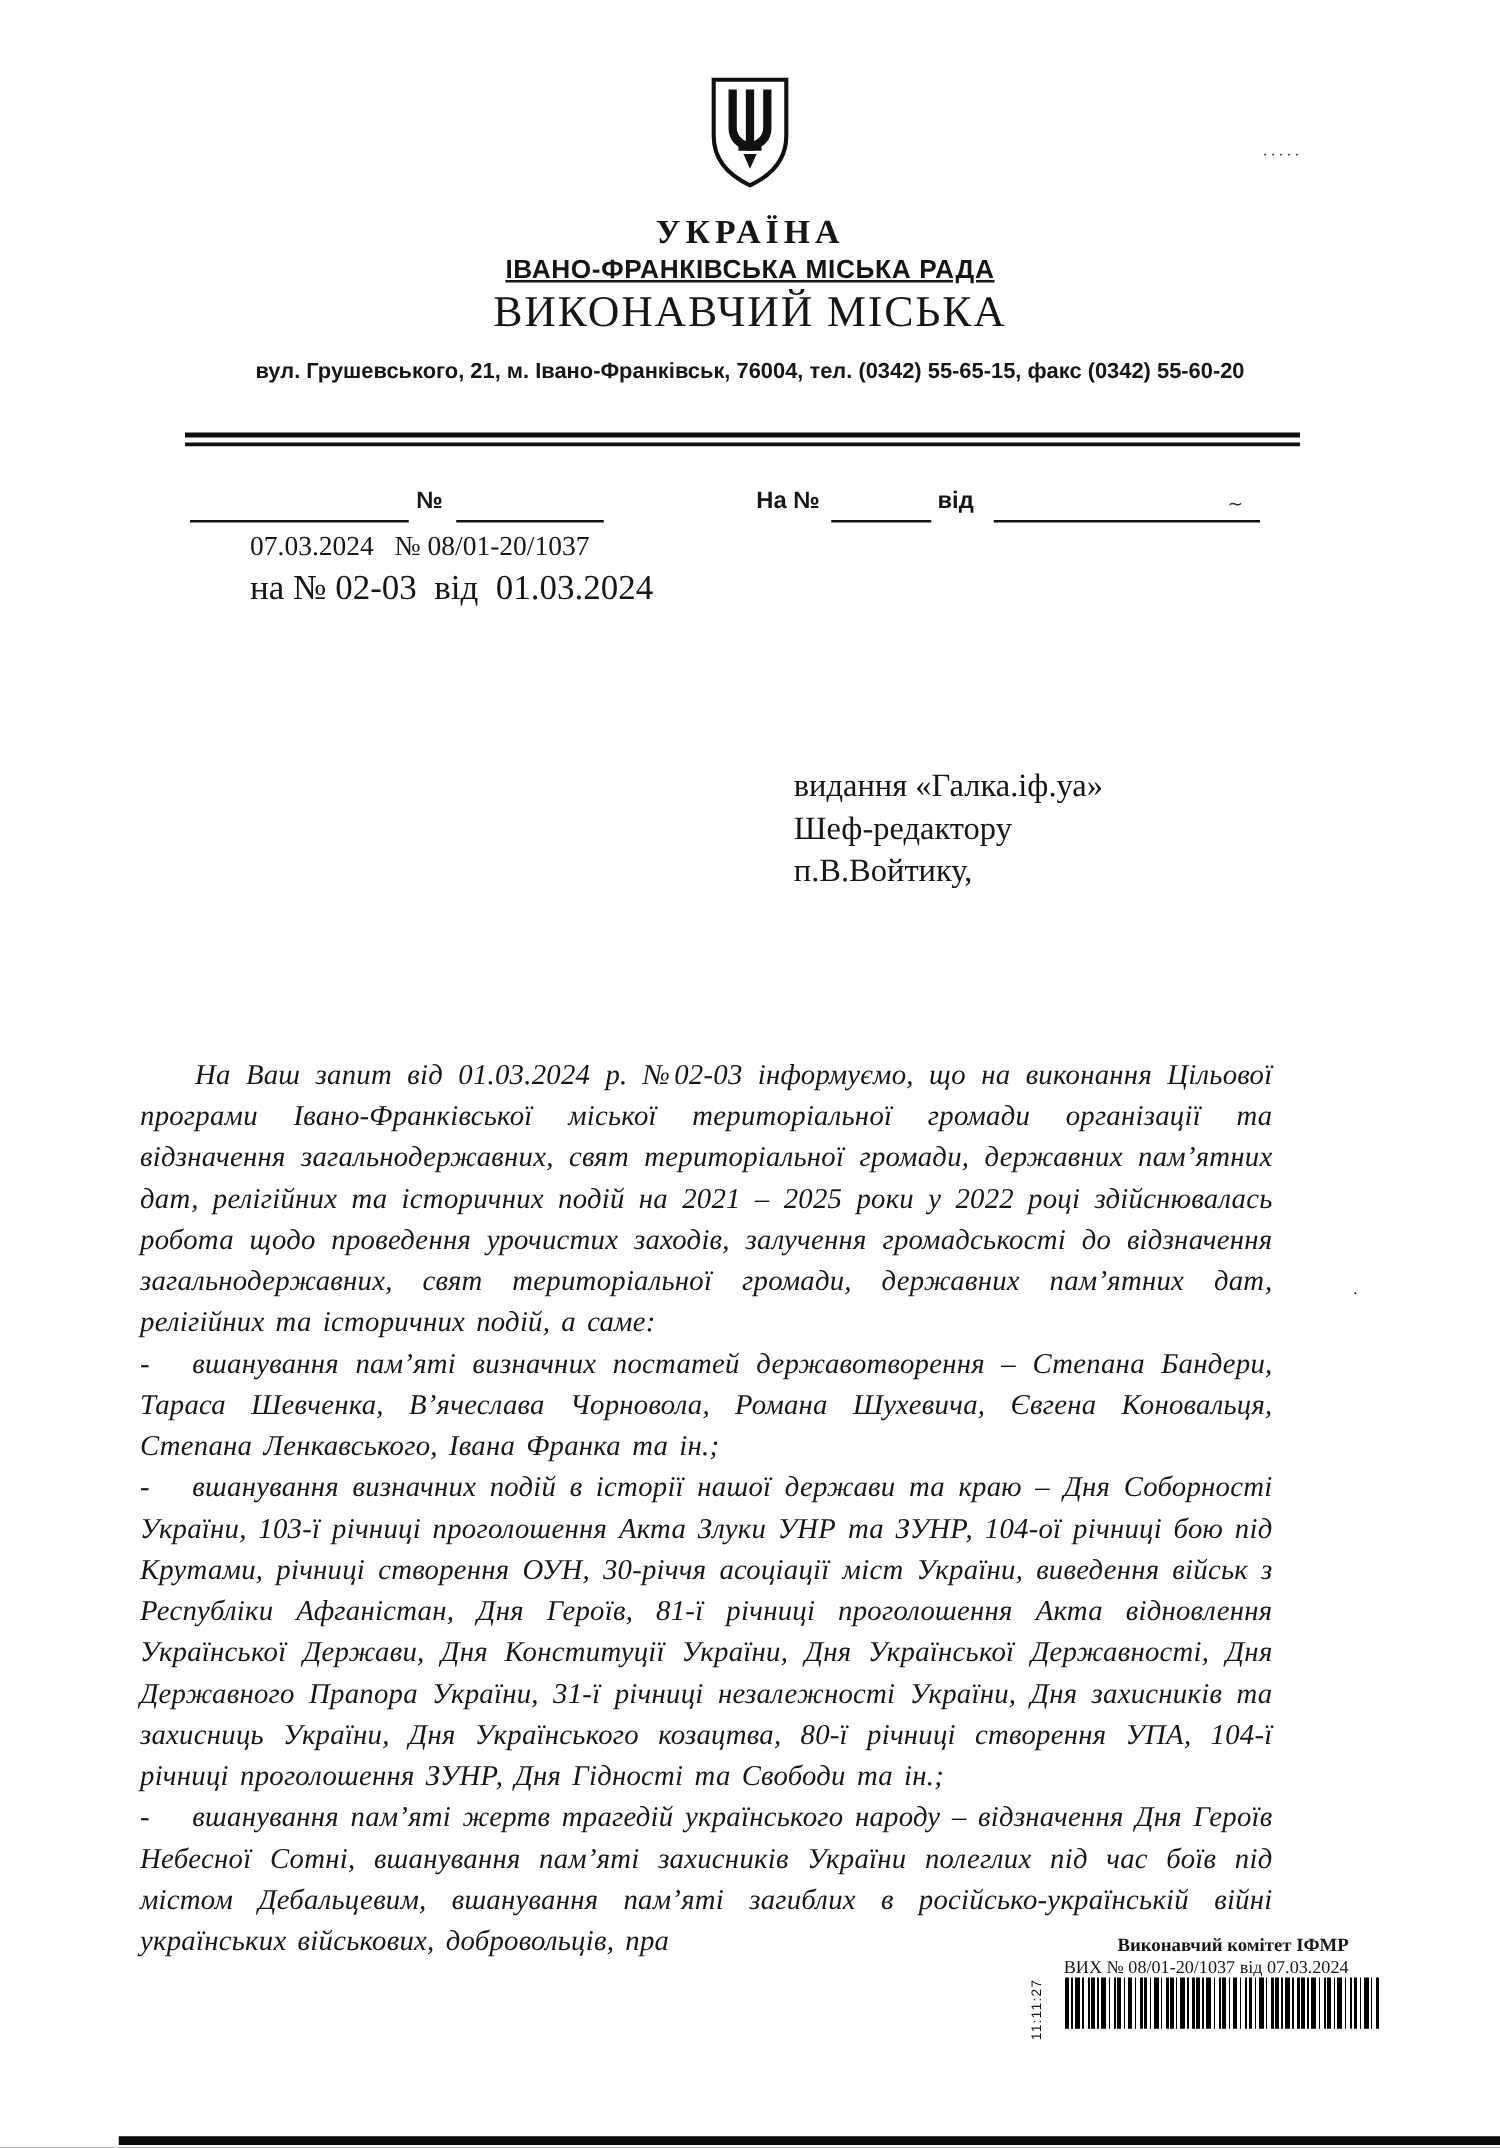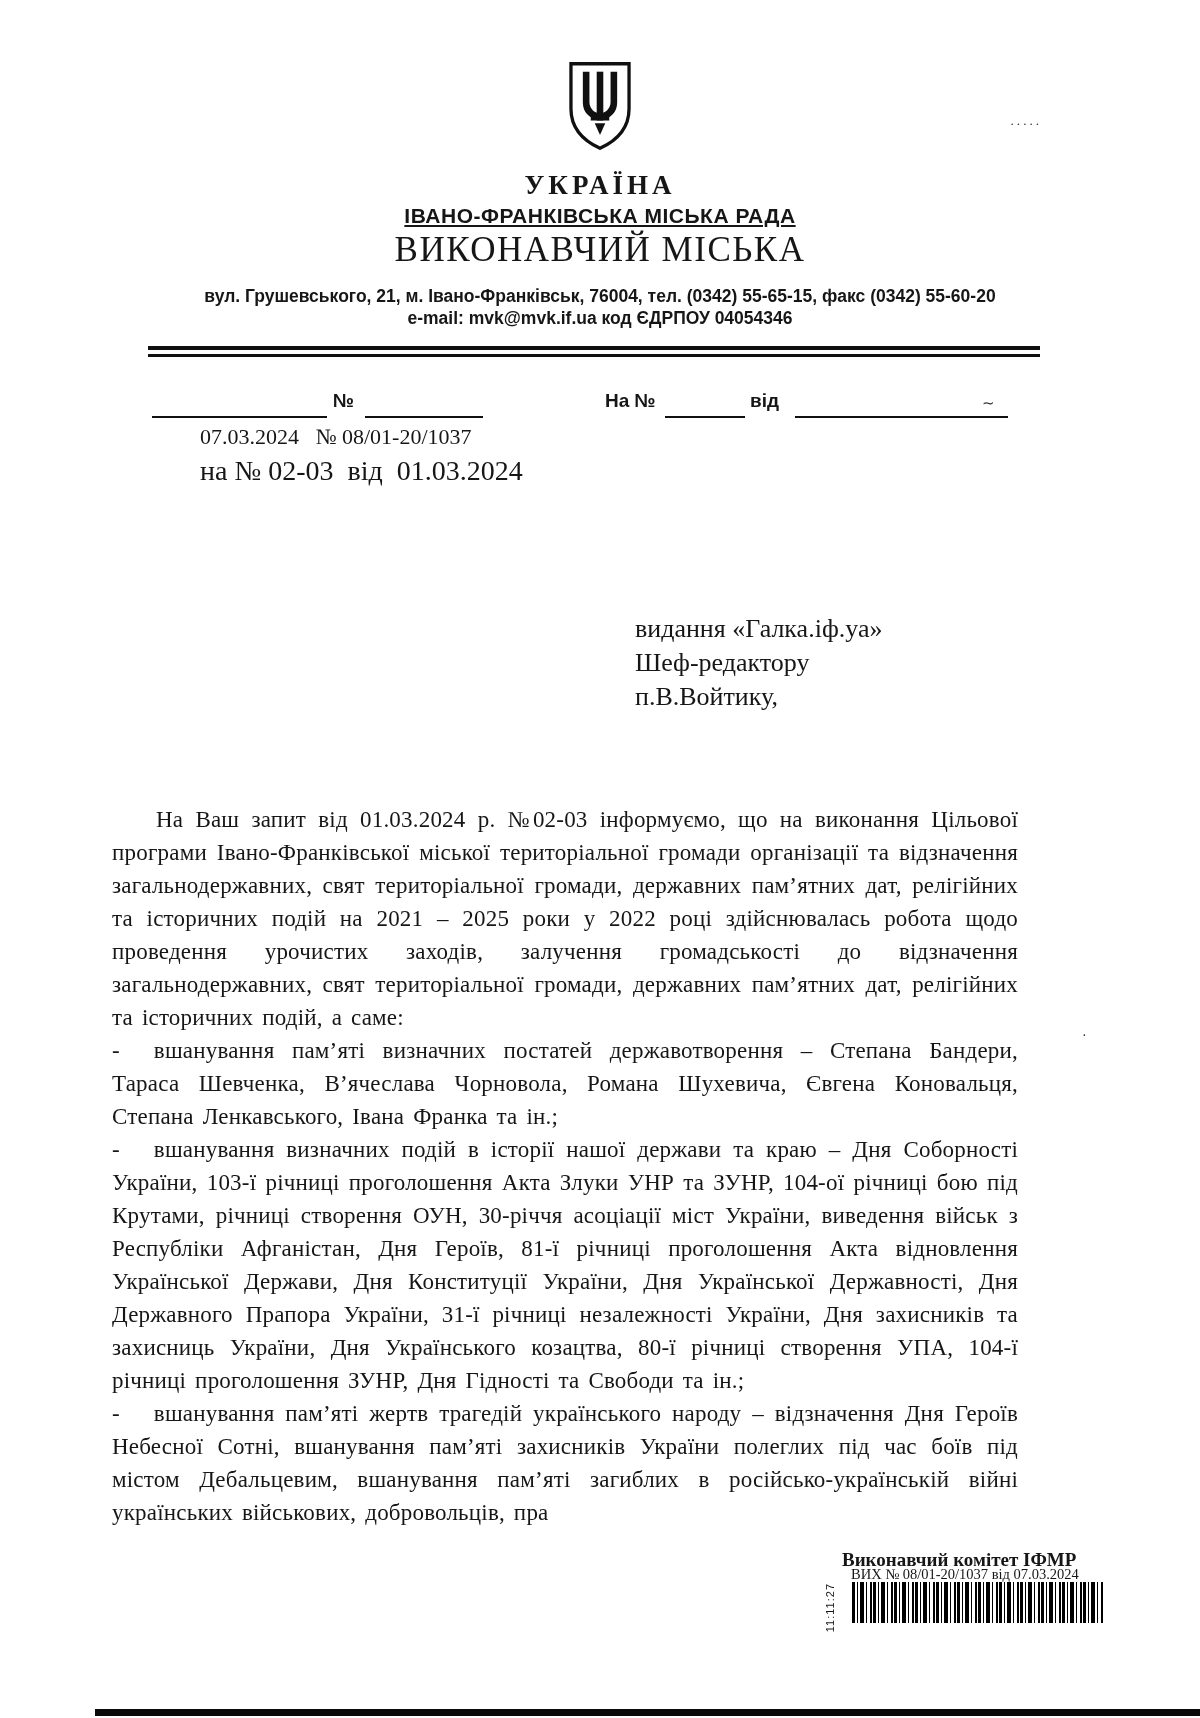--- a/index.html
+++ b/index.html
@@ -33,29 +33,29 @@
 
   
   .out-ref { left:200px; top:424px; font-size:22px; white-space:pre; }
   .in-ref  { left:200px; top:455px; font-size:28px; white-space:pre; }
 
   
   .recipient { left:635px; top:612px; font-size:26px; line-height:34px; }
   .recipient .email { text-decoration:underline; }
 
   
-  .body-text { left:112px; top:803px; width:906px; font-size:23px; line-height:33px;
-               text-align:justify; letter-spacing:0.2px; word-spacing:3px; }
+  .body-text { left:112px; top:843px; width:906px; font-size:23px; line-height:33px;
+               text-align:justify; letter-spacing:0.2px; word-spacing:3px;font-style:italic; }
   .body-text p { margin:0; }
   .body-text p.lead { text-indent:44px; }
   .bullet { margin-top:4px; }
   .bullet .gap { display:inline-block; width:34px; }
 
   
-  .stamp-org { left:842px; top:1549px; font-weight:bold; font-size:19px; white-space:nowrap; }
+  .stamp-org { left:894px; top:1549px; font-weight:bold; font-size:15px; white-space:nowrap; }
   .stamp-ref { left:851px; top:1566px; font-size:14.5px; white-space:nowrap; }
   .barcode { left:852px; top:1582px; width:252px; height:41px;
     background:repeating-linear-gradient(90deg,
       #000 0 3px, #fff 3px 5px, #000 5px 6px, #fff 6px 8px,
       #000 8px 12px, #fff 12px 14px, #000 14px 15px, #fff 15px 18px,
       #000 18px 20px, #fff 20px 21px); }
   .stamp-time { left:824px; top:1583px; font-family:"Liberation Sans", sans-serif; font-size:11px;
     writing-mode:vertical-rl; transform:rotate(180deg); letter-spacing:1px; }
 
   
@@ -75,21 +75,20 @@
     <path fill="#101010" d="M66,18 h10 v47 c0,14 -10,24 -23,26 v-10 c7,-2 13,-8 13,-17 z"></path>
     <path fill="#101010" d="M45,18 h10 v74 h-10 z"></path>
     <path fill="#101010" d="M36,84 h28 v8 h-28 z"></path>
     <path fill="#101010" d="M42,96 h16 l-8,18 z"></path>
   </svg>
 
   <div class="abs centered country">УКРАЇНА</div>
   <div class="abs centered council">ІВАНО-ФРАНКІВСЬКА МІСЬКА РАДА</div>
   <div class="abs centered committee">ВИКОНАВЧИЙ МІСЬКА</div>
   <div class="abs centered addr1">вул. Грушевського, 21, м. Івано-Франківськ, 76004,  тел. (0342) 55-65-15,  факс  (0342) 55-60-20</div>
-  <div class="abs centered addr2">e-mail: mvk@mvk.if.ua  код ЄДРПОУ 04054346</div>
   <div class="abs rule"></div>
 
   <div class="abs blank blank1"></div>
   <span class="abs refrow-label no-label">№</span>
   <div class="abs blank blank2"></div>
   <span class="abs refrow-label nano-label">На №</span>
   <div class="abs blank blank3"></div>
   <span class="abs refrow-label vid-label">від</span>
   <div class="abs blank blank4"></div>
 

